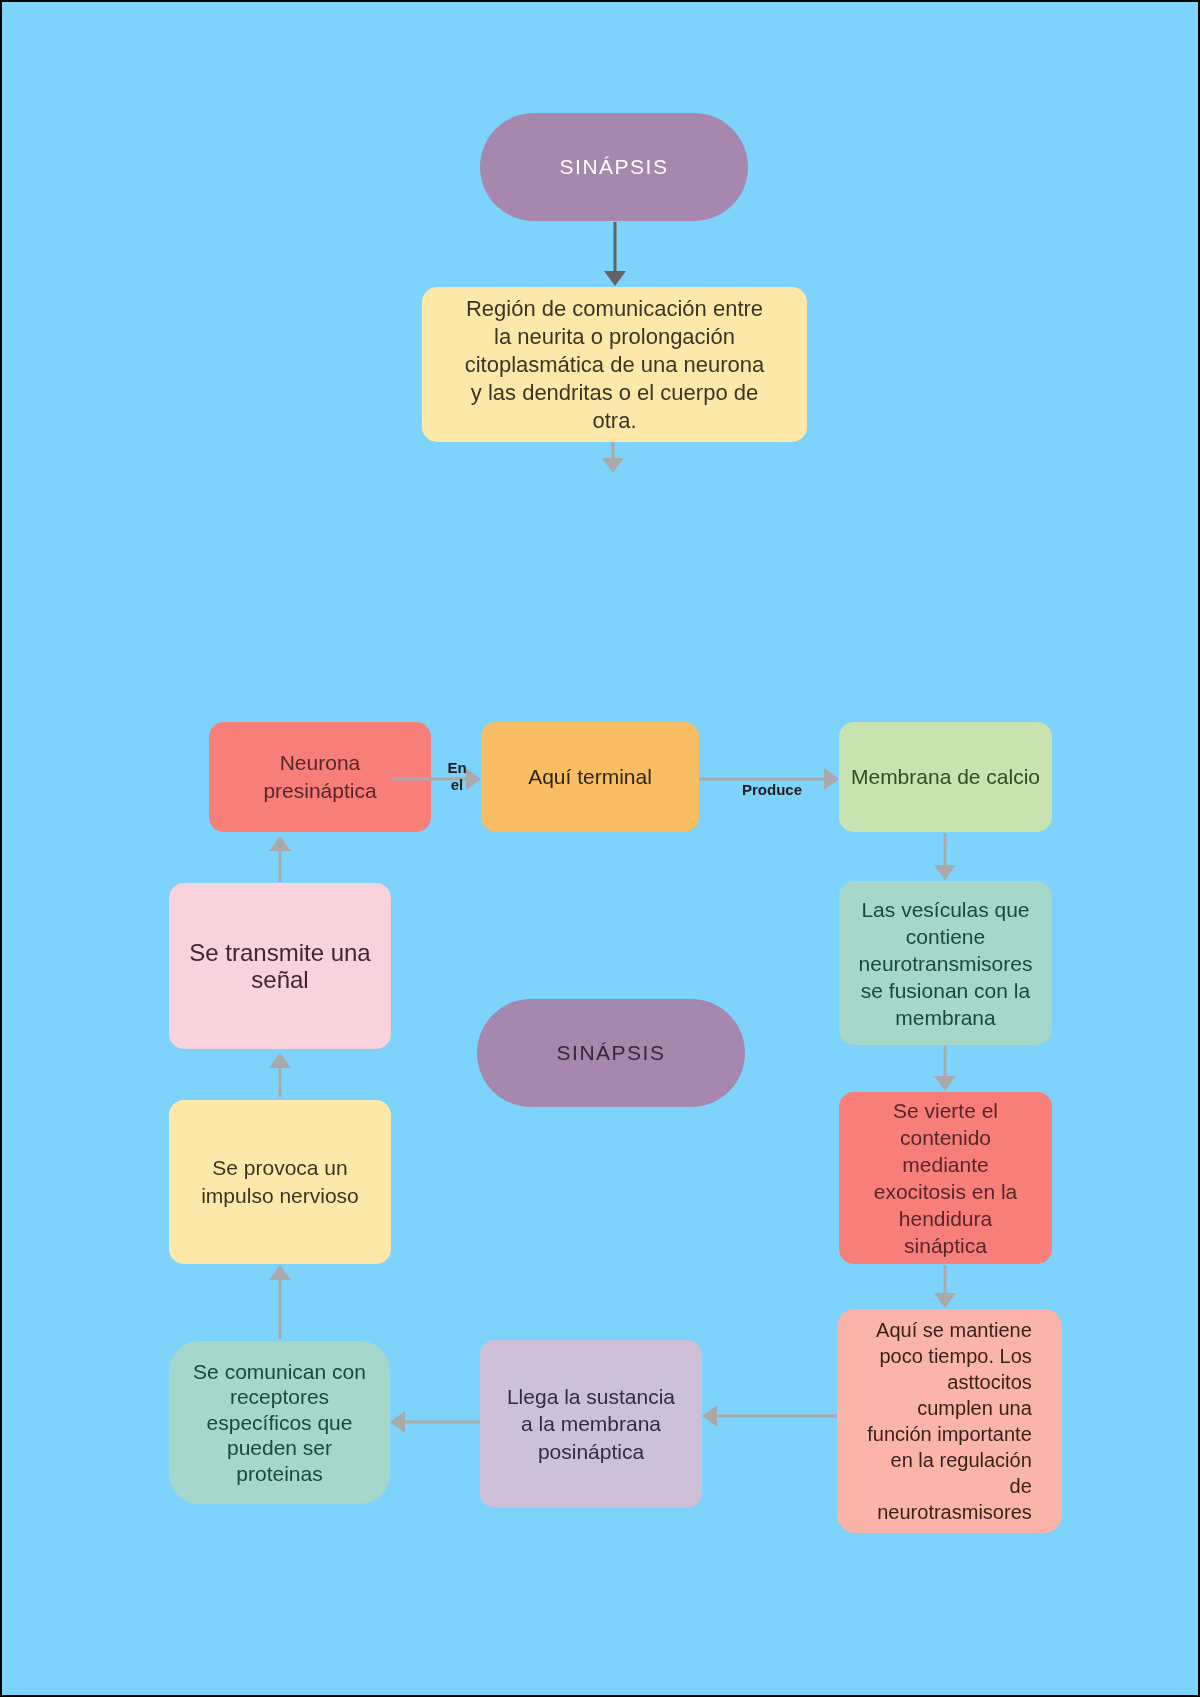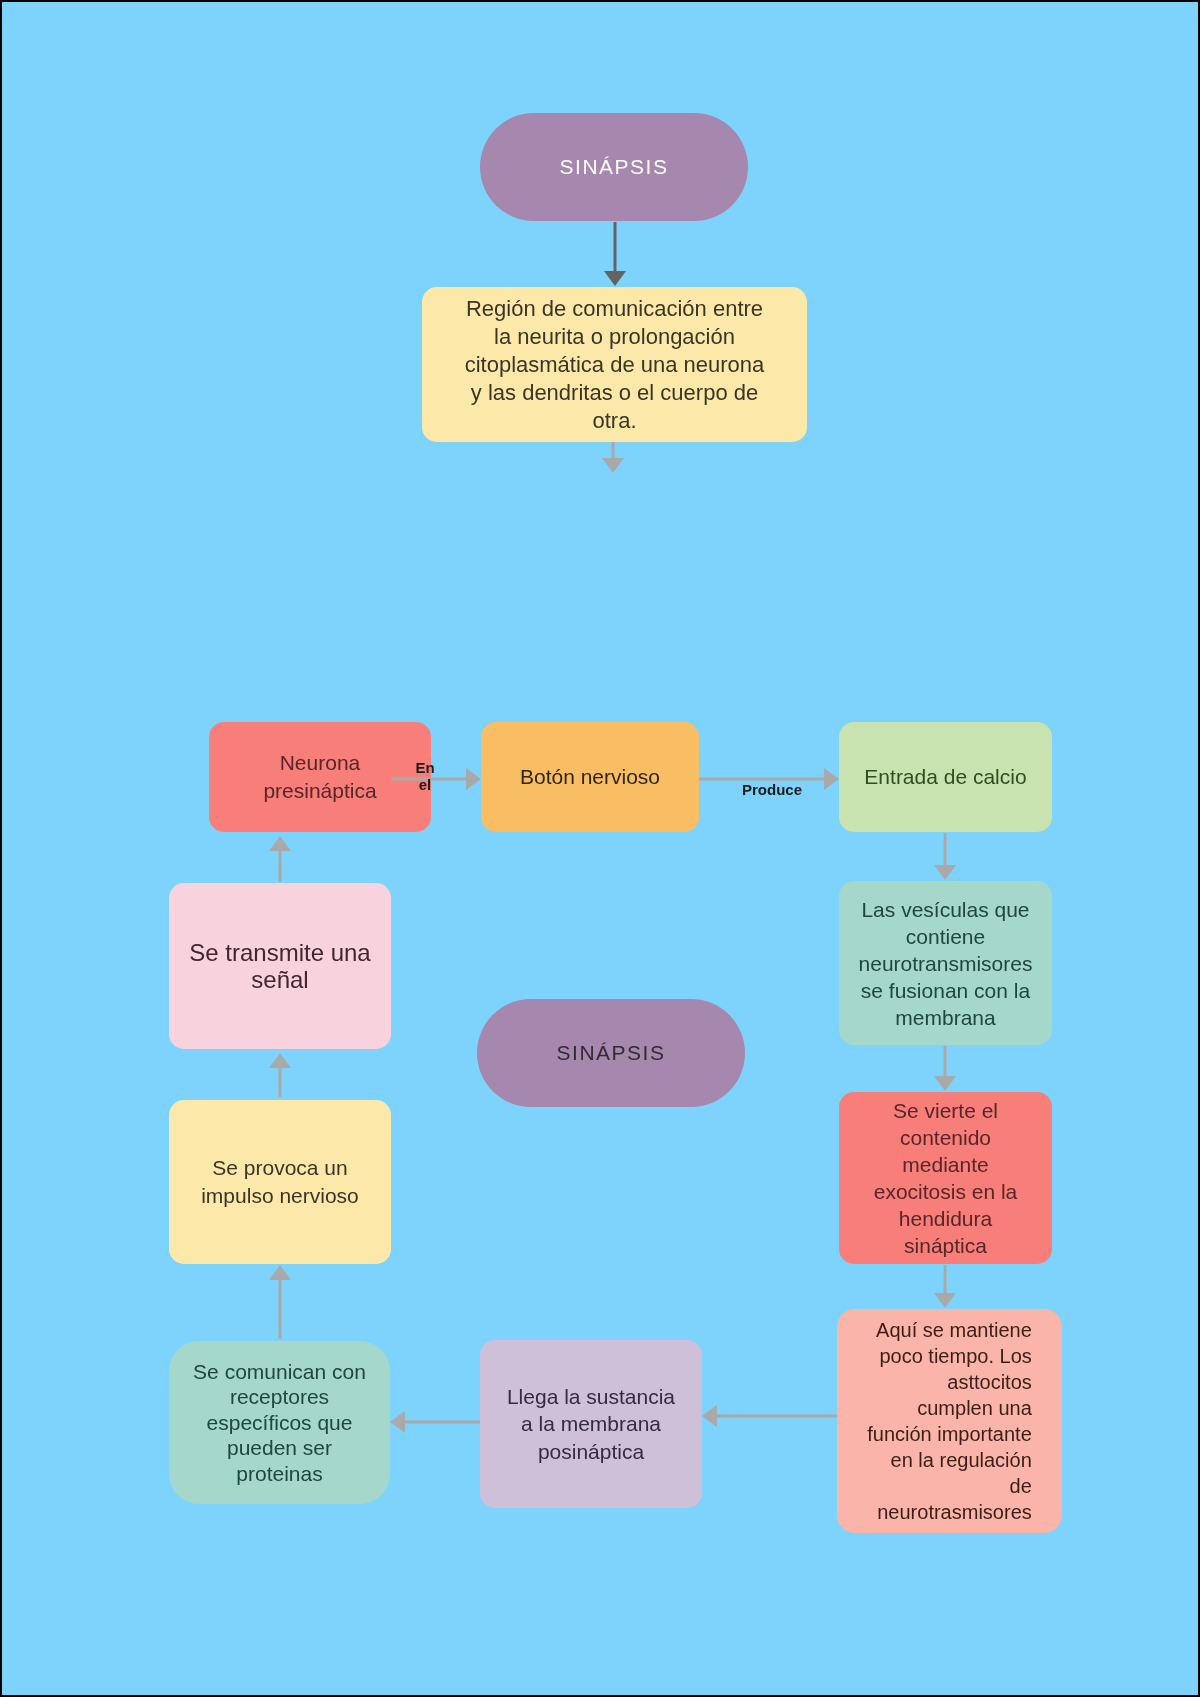--- a/index.html
+++ b/index.html
@@ -87,32 +87,32 @@
   </div>
 
 
   <div class="node b-neurona">Neurona
 presináptica</div>
 
   <div class="arrow" style="left:389px;top:766px;width:90px;height:22px;">
     <div class="shaft-h" style="left:0;width:78px;"></div>
       <div class="head head-right"></div>
   </div>
-  <div class="edge-label" style="left:378px;top:757px;width:90px;">En
+  <div class="edge-label" style="left:410px;top:757px;width:90px;">En
 el</div>
 
-  <div class="node b-boton">Botón nervioso</div>
+  <div class="node b-boton">Aquí terminal</div>
 
   <div class="arrow" style="left:697px;top:766px;width:140px;height:22px;">
     <div class="shaft-h" style="left:0;width:128px;"></div>
       <div class="head head-right"></div>
   </div>
   <div class="edge-label" style="left:700px;top:779px;width:140px;">Produce</div>
 
-  <div class="node b-entrada">Entrada de calcio</div>
+  <div class="node b-entrada">Membrana de calcio</div>
 
   <div class="arrow" style="left:932px;top:831px;width:22px;height:47px;">
     <div class="shaft-v" style="top:0;height:35px;"></div>
       <div class="head head-down"></div>
   </div>
 
   <div class="node b-vesiculas">Las vesículas que
 contiene
 neurotransmisores
 se fusionan con la

